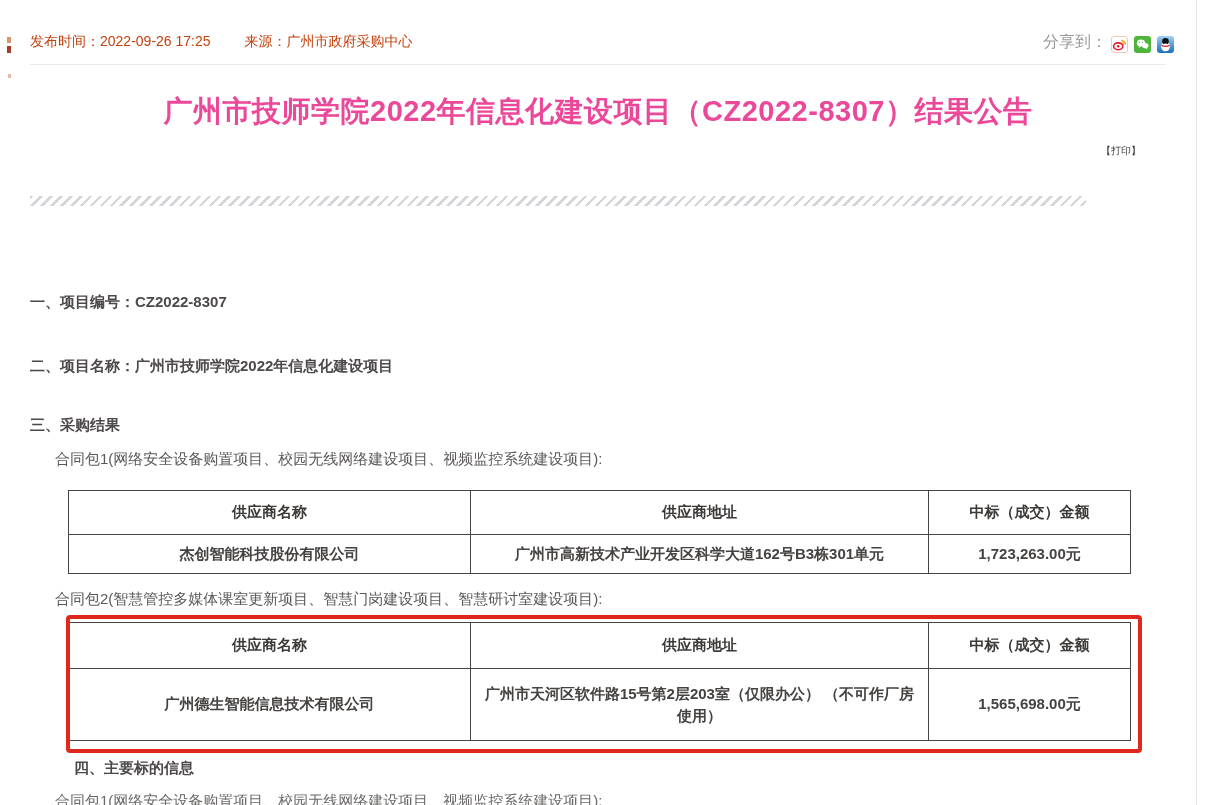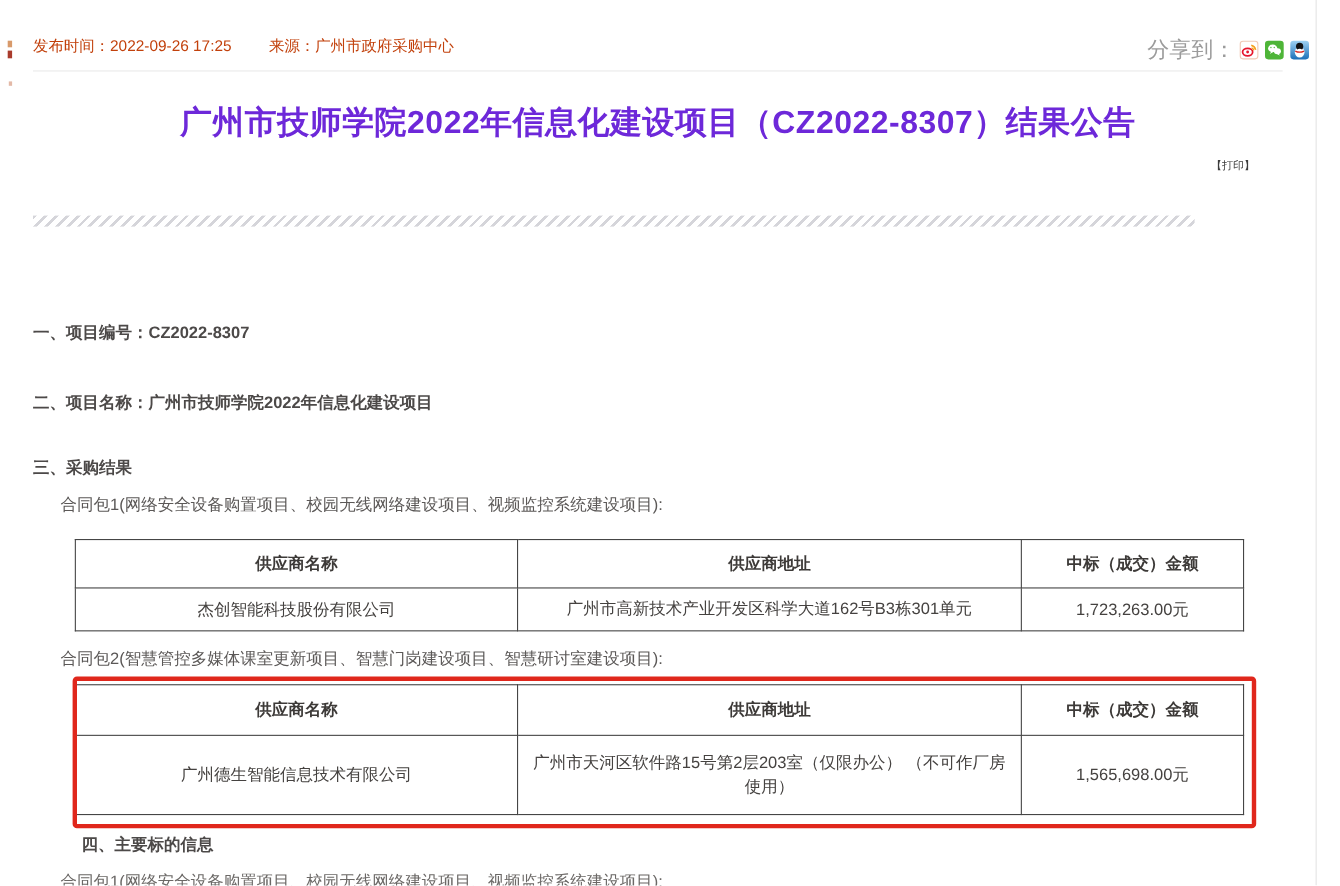--- a/index.html
+++ b/index.html
@@ -5,45 +5,45 @@
   * { margin:0; padding:0; box-sizing:border-box; }
   body { background:#ffffff; font-family:"Liberation Sans","DejaVu Sans",sans-serif; }
   .page { position:relative; width:1218px; height:805px; background:#fff; overflow:hidden; }
 
   
   .meta-bar { position:absolute; top:33px; left:30px; font-size:14px; color:#c2410c; white-space:nowrap; }
   .meta-bar .sep { display:inline-block; width:34px; }
   .meta-rule { position:absolute; top:64px; left:30px; width:1136px; height:1px; background:#e9e9e9; }
   .right-rule { position:absolute; top:0; left:1196px; width:1px; height:805px; background:#e4e4e4; }
 
-  .share-bar { position:absolute; top:32px; left:1043px; font-size:20px; color:#9b9b9b; display:flex; align-items:center; }
+  .share-bar { position:absolute; top:32px; left:1043px; font-size:16px; color:#9b9b9b; display:flex; align-items:flex-end; }
   .share-bar .icons { display:flex; gap:6px; margin-left:4px; }
   .sicon { width:17px; height:17px; border-radius:3px; display:inline-block; position:relative; cursor:pointer; }
   .sicon svg { display:block; }
 
   
   .artifact { position:absolute; background:#c2442e; }
   .a1 { left:7px; top:37px; width:4px; height:6px; background:#d89a6b; }
   .a2 { left:7px; top:46px; width:4px; height:7px; background:#a93b2c; }
   .a3 { left:8px; top:74px; width:3px; height:4px; background:#e3b9a7; }
 
-  .title { position:absolute; top:92px; left:0; width:1196px; text-align:center; font-size:29px; font-weight:bold; color:#6d28d9; letter-spacing:0.5px; }
+  .title { position:absolute; top:92px; left:0; width:1196px; text-align:center; font-size:29px; font-weight:bold; color:#ec4899; letter-spacing:0.5px; }
   .print-btn { position:absolute; top:144px; left:1101px; font-size:10px; color:#3c3c3c; cursor:pointer; }
 
   .hatch { position:absolute; top:196px; left:30px; width:1056px; height:10px;
     background:repeating-linear-gradient(135deg,#d5d5da 0 2.5px,#ffffff 2.5px 7px); }
 
   .section { position:absolute; left:30px; font-size:15px; font-weight:bold; color:#4c4948; }
   .sec1 { top:293px; } .sec2 { top:357px; } .sec3 { top:416px; } .sec4 { top:759px;margin-left:44px; }
 
   .pkg-label { position:absolute; left:55px; font-size:15px; color:#5b5857; }
   .pkg1 { top:450px; } .pkg2 { top:590px; }
 
   table.res { position:absolute; left:68px; width:1062px; border-collapse:collapse; table-layout:fixed; font-size:15px; color:#454240; }
-  table.res th, table.res td { border:1px solid #454545; text-align:center; font-weight:normal; padding:2px 8px; }
+  table.res th, table.res td { border:1px solid #454545; text-align:center; font-weight:bold; padding:2px 8px; }
   table.res th { font-weight:bold; color:#3d3a38;margin-left:39px; }
   .t1 { top:490px; }
   .t1 .hrow { height:44px; } .t1 .drow { height:39px; }
   .t2 { top:622px; }
   .t2 .hrow { height:46px; } .t2 .drow { height:72px; }
   td.amt { text-align:right; padding-right:10px; }
   td.addr { line-height:22px; }
 
   .red-box { position:absolute; left:66px; top:615px; width:1076px; height:138px; border:4px solid #e0271c; border-radius:4px; pointer-events:none; }
 

